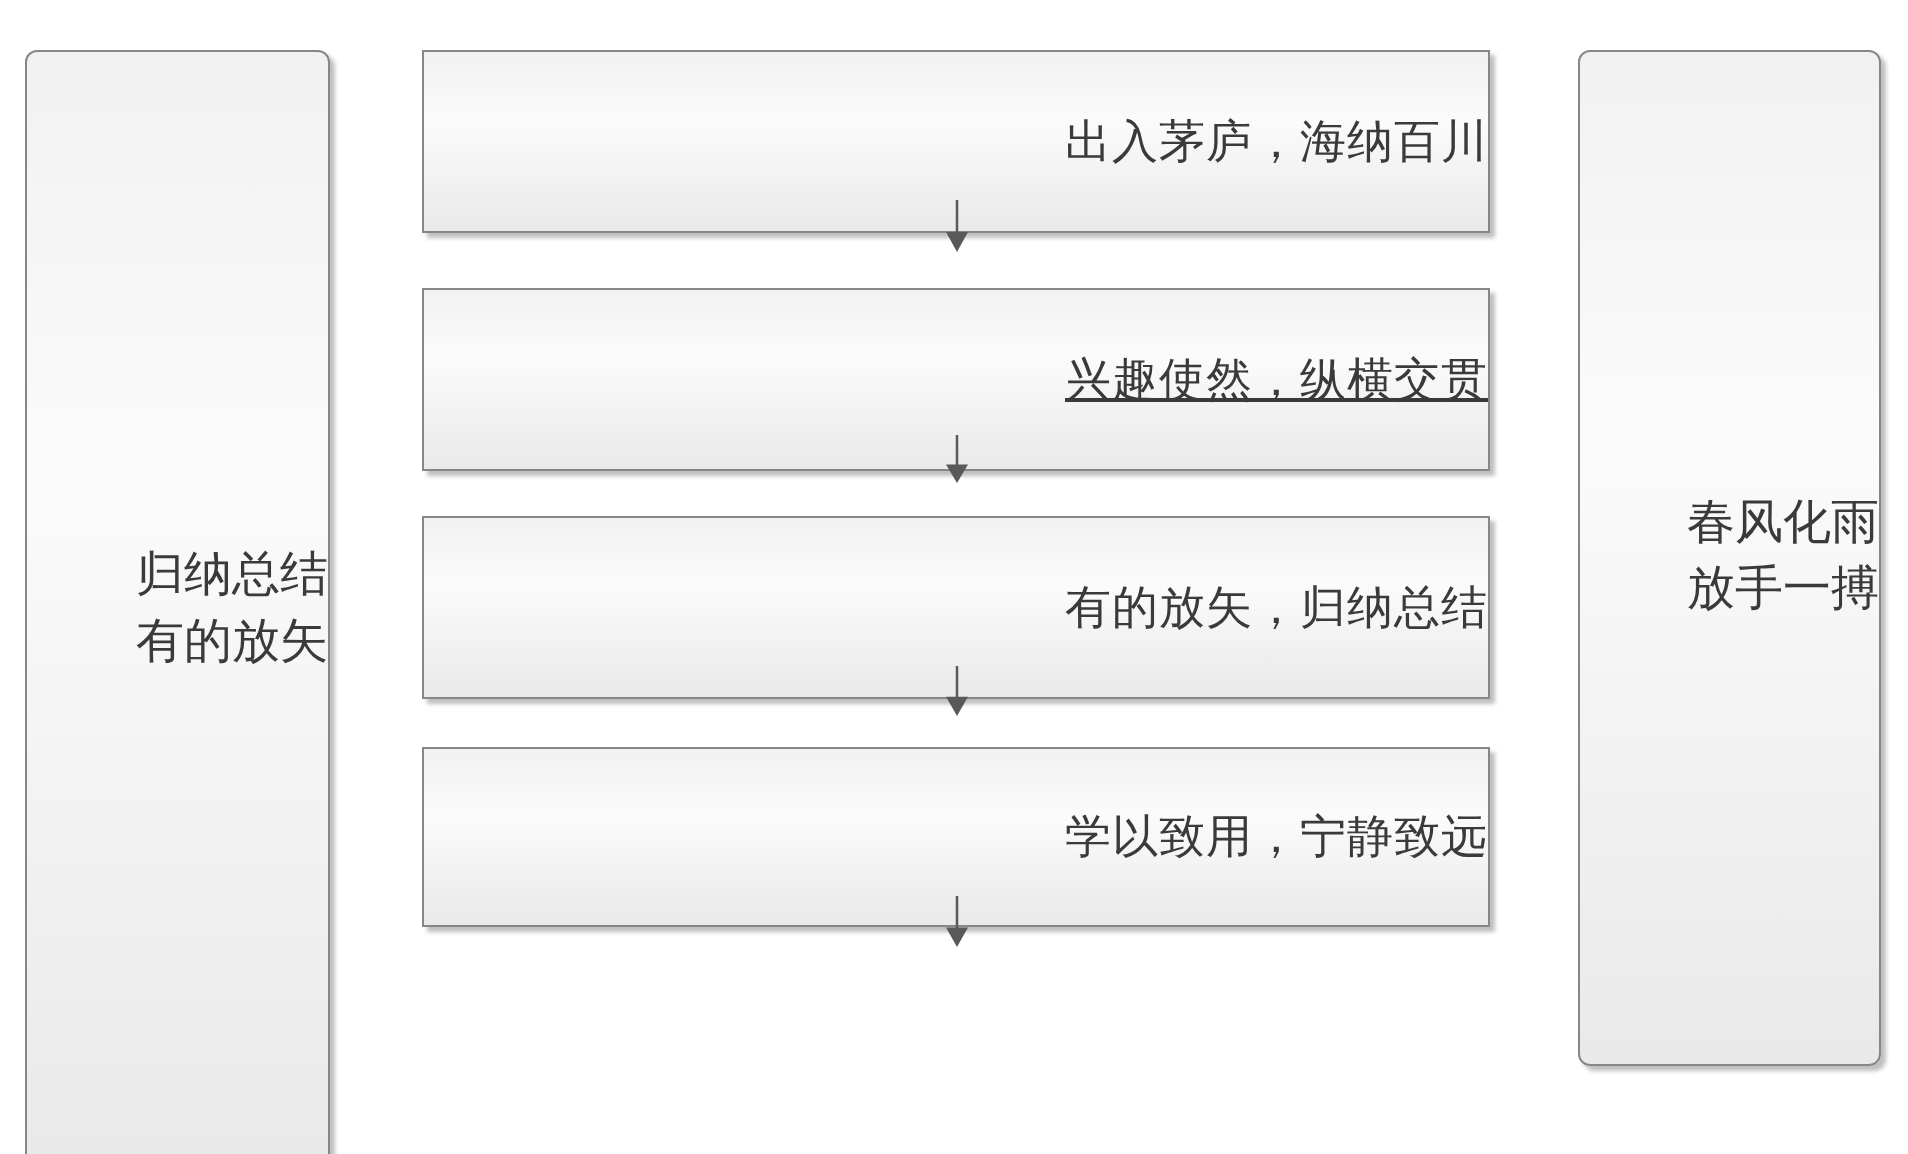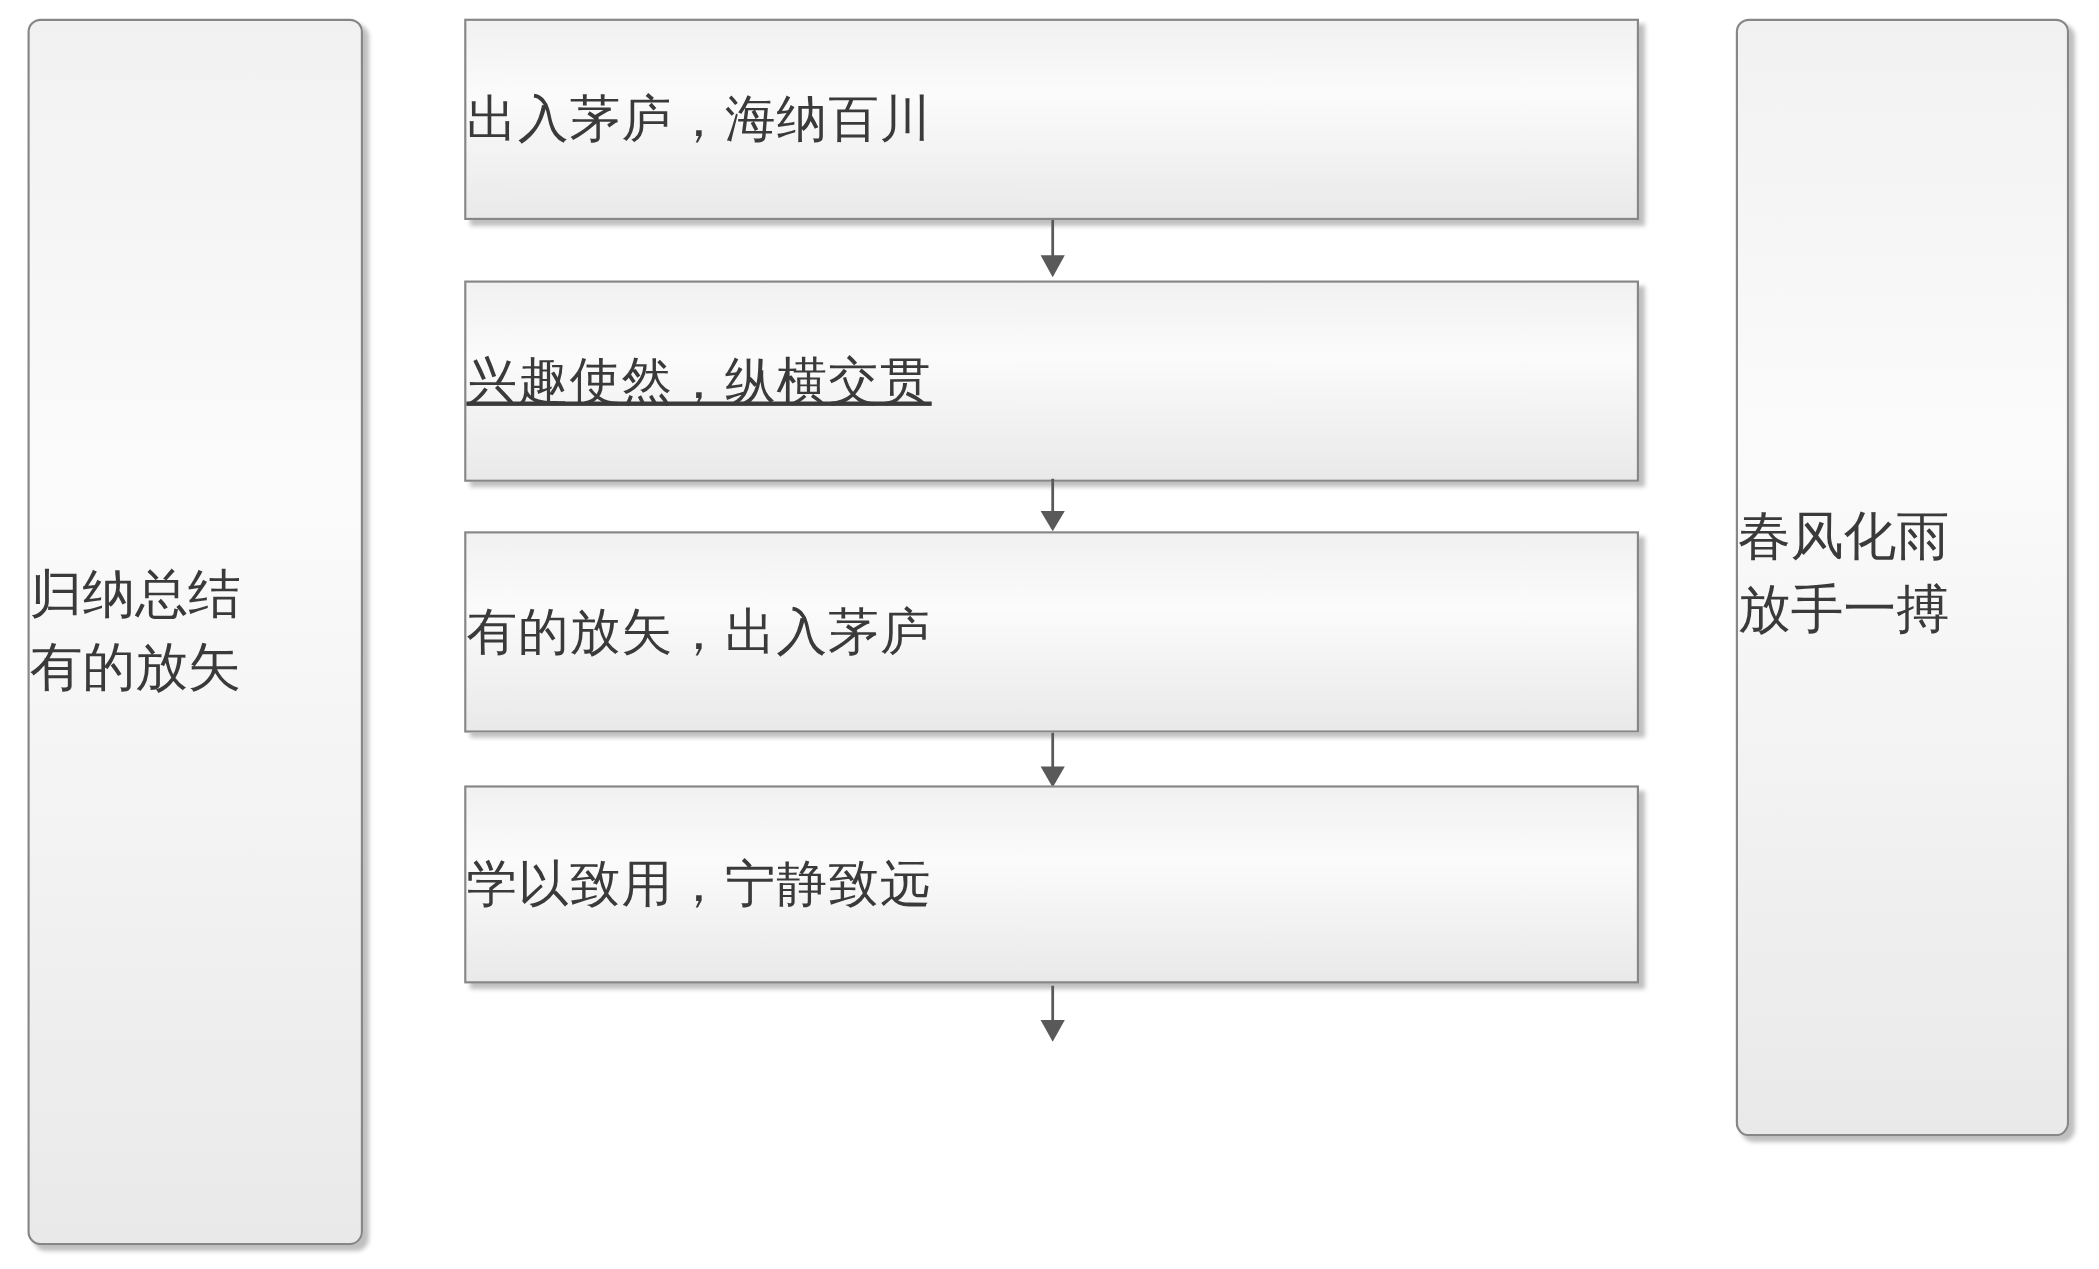--- a/index.html
+++ b/index.html
@@ -16,22 +16,23 @@
     overflow: hidden;
   }
   .box {
     position: absolute;
     box-sizing: border-box;
     background: linear-gradient(180deg, #f1f1f1 0%, #fbfbfb 38%, #f4f4f4 62%, #e9e9e9 100%);
     border: 2px solid var(--box-border, #878787);
     box-shadow: 5px 5px 4px rgba(0, 0, 0, 0.25);
     display: flex;
     align-items: center;
-    justify-content: flex-start;
+    justify-content: flex-end;
     color: var(--text-color, #3a3a3a);
+    margin-top: 33px;
   }
   .step-box {
     left: 422px;
     width: 1068px;
     height: 183px;
     font-size: 46px;
     letter-spacing: 1px;
     text-align: center;
   }
   .side-panel {
@@ -80,21 +81,21 @@
   </div>
 
   <div class="connector" style="top:435px; height:48px;">
     <svg viewBox="0 0 26 52" preserveAspectRatio="none">
       <line x1="13" y1="0" x2="13" y2="34" stroke="currentColor" stroke-width="2.5"></line>
       <polygon points="2,32 24,32 13,52" fill="currentColor"></polygon>
     </svg>
   </div>
 
   <div class="box step-box" style="top:483px;">
-    <span>有的放矢，出入茅庐</span>
+    <span>有的放矢，归纳总结</span>
   </div>
 
   <div class="connector" style="top:666px; height:50px;">
     <svg viewBox="0 0 26 52" preserveAspectRatio="none">
       <line x1="13" y1="0" x2="13" y2="34" stroke="currentColor" stroke-width="2.5"></line>
       <polygon points="2,32 24,32 13,52" fill="currentColor"></polygon>
     </svg>
   </div>
 
   <div class="box step-box" style="top:714px; height:180px;">

